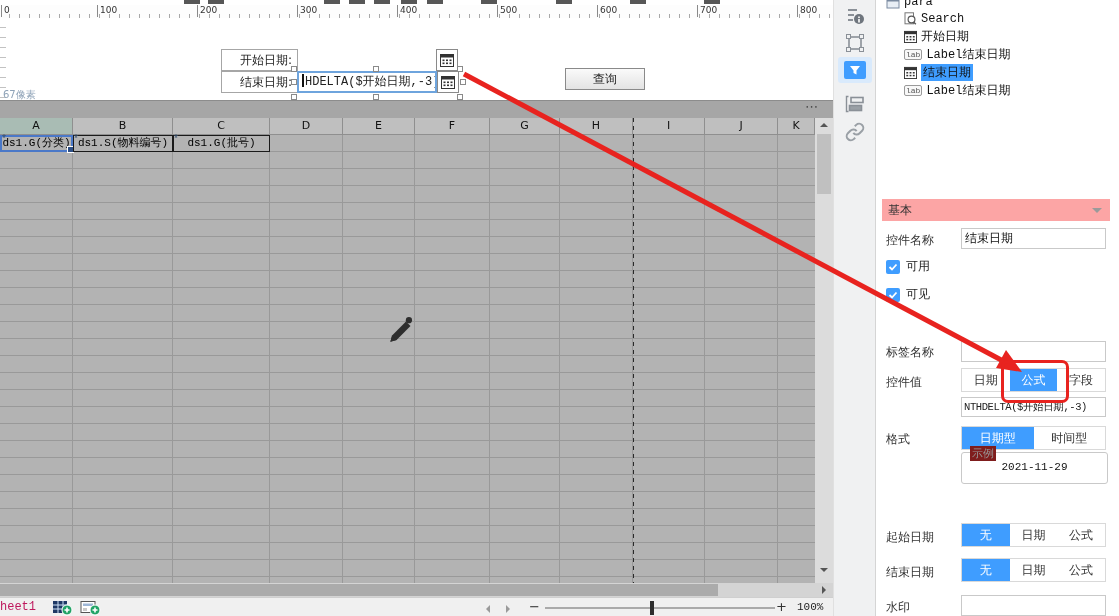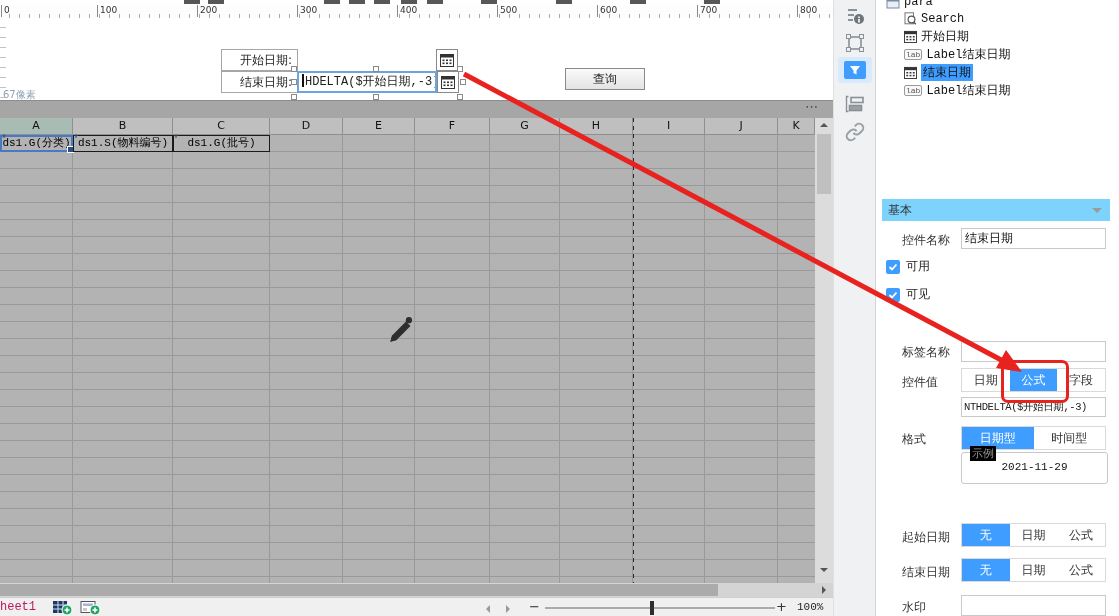--- a/index.html
+++ b/index.html
@@ -94,41 +94,41 @@
     font-family:"Liberation Mono","DejaVu Sans Mono",monospace;color:#111;}
   .tree-row .ticon{margin-right:4px;flex:0 0 auto;display:flex;}
   .tree-sel{background:#3f9dff;padding:0 2px;}
   .lab-chip{display:inline-block;border:1px solid #9a9a9a;border-radius:2px;font-size:8px;line-height:9px;
     padding:0 1px;color:#555;background:#f8f8f8;}
 
   #tabs{position:absolute;left:0;top:164px;width:244px;height:26px;background:#ececec;border-bottom:1px solid #d0d0d0;display:flex;}
   .tab{flex:1;text-align:center;line-height:26px;font-size:13px;color:#333;}
   .tab.active{background:#fff;border-bottom:1px solid #fff;}
 
-  .sec-head{position:absolute;left:6px;width:228px;height:22px;background:#7dd3fc;line-height:22px;
+  .sec-head{position:absolute;left:6px;width:228px;height:22px;background:#fca5a5;line-height:22px;
     padding-left:6px;box-sizing:border-box;color:#333;}
   .sec-arrow{position:absolute;right:8px;top:9px;width:0;height:0;border:5px solid transparent;
     border-top-color:#9a9a9a;border-bottom-width:0;}
-  .frm-label{position:absolute;left:26px;font-size:12px;color:#333;font-family:Liberation Mono, monospace;}
+  .frm-label{position:absolute;left:10px;font-size:12px;color:#333;font-family:Liberation Mono, monospace;}
   .frm-input{position:absolute;left:85px;width:145px;height:21px;box-sizing:border-box;border:1px solid #c9c9c9;
     background:#fff;font-size:11px;padding:0 3px;font-family:"Liberation Mono","DejaVu Sans Mono",monospace;color:#111;outline:none;}
   .checkrow{position:absolute;left:10px;display:flex;align-items:center;}
   .checkbox{width:14px;height:14px;background:#3f9dff;border-radius:2px;margin-right:6px;display:flex;
     align-items:center;justify-content:center;}
   .seg{position:absolute;left:85px;height:24px;display:flex;box-sizing:border-box;border:1px solid #d9d9d9;background:#fff;}
   .seg .opt{text-align:center;line-height:22px;font-size:12px;color:#333;box-sizing:border-box;}
   .seg .opt.on{background:#3f9dff;color:#fff;}
   .seg3 .opt{width:47.6px;}
   .seg2 .opt{width:71.5px;}
   #formula-val{position:absolute;left:85px;top:397px;width:145px;height:20px;box-sizing:border-box;
     border:1px solid #c9c9c9;background:#fff;font-size:10.5px;letter-spacing:-0.4px;line-height:18px;
     padding:0 2px;white-space:nowrap;overflow:hidden;font-family:"Liberation Mono","DejaVu Sans Mono",monospace;}
   #example-box{position:absolute;left:85px;top:452px;width:145px;height:30px;border:1px solid #c9c9c9;
     border-radius:3px;}
-  #example-legend{position:absolute;left:8px;top:-7px;background:#000000;padding:0 2px;color:#9a9a9a;font-size:11px;}
+  #example-legend{position:absolute;left:8px;top:-7px;background:#7f1d1d;padding:0 2px;color:#9a9a9a;font-size:11px;}
   #example-value{position:absolute;width:100%;top:8px;text-align:center;font-size:11px;
     font-family:"Liberation Mono","DejaVu Sans Mono",monospace;color:#111;}
 
   
   #red-overlay{left:0;top:0;width:1119px;height:616px;pointer-events:none;z-index:50;}
   #red-box{left:1001px;top:360px;width:62px;height:37px;border:3px solid #e8231f;border-radius:7px;z-index:51;pointer-events:none;}
 </style>
 </head>
 <body>
 

